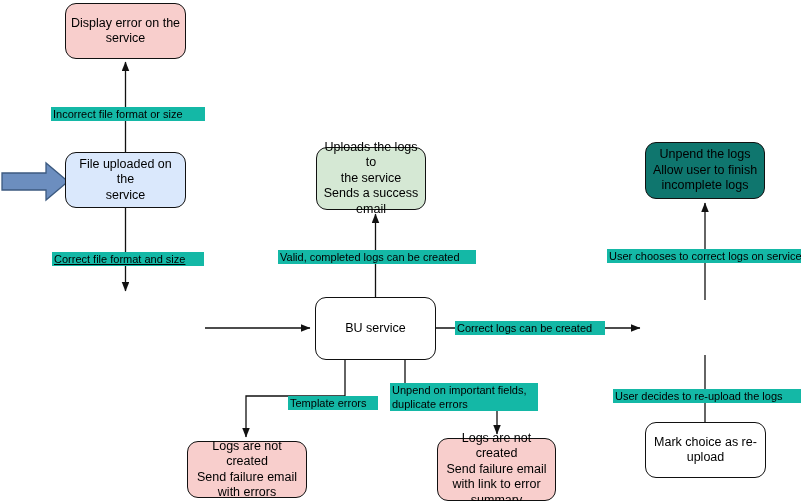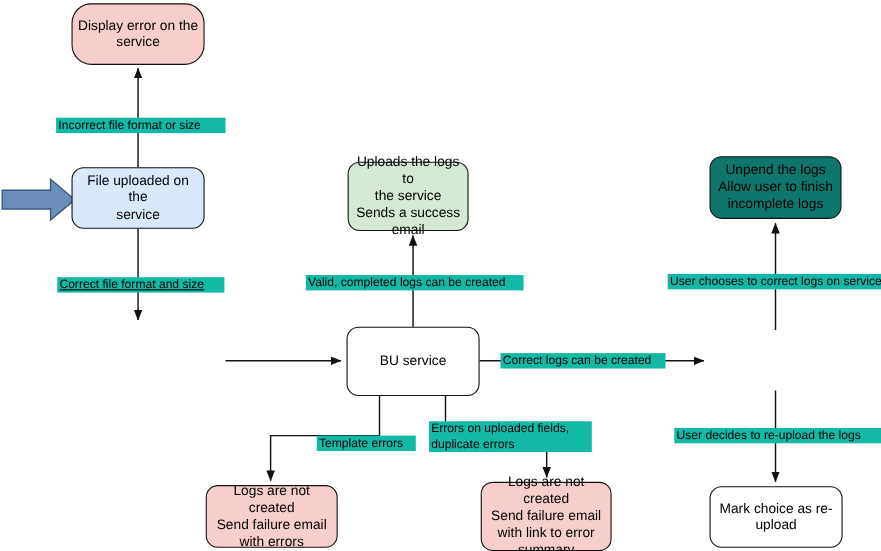--- a/index.html
+++ b/index.html
@@ -76,21 +76,21 @@
 
     <path d="M405,360 L405,405 L497,405 L497,434" fill="none" stroke="#111111" stroke-width="1.3" marker-end="url(#arrowhead)"></path>
 
     <path d="M705,300 L705,203" fill="none" stroke="#111111" stroke-width="1.3" marker-end="url(#arrowhead)"></path>
 
     <path d="M705,355 L705,438" fill="none" stroke="#111111" stroke-width="1.3" marker-end="url(#arrowhead)"></path>
 
     <polygon points="2,173 46,173 46,163 68,181.5 46,200 46,190 2,190" fill="#6c8ebf" stroke="#3c5a80" stroke-width="1.3"></polygon>
   </svg>
 
-  <div class="node" style="left:65px; top:3px; width:121px; height:56px; background:#f8cecc;border-radius:18px;">
+  <div class="node" style="left:65px; top:3px; width:121px; height:56px; background:#f8cecc;">
     <span>Display error on the
 service</span>
   </div>
 
   <div class="node" style="left:65px; top:152px; width:121px; height:56px; background:#dae8fc;">
     <span>File uploaded on the
 service</span>
   </div>
 
 
@@ -118,35 +118,35 @@
 summary</span>
   </div>
 
   <div class="node" style="left:645px; top:142px; width:120px; height:57px; background:#0f766e;">
     <span>Unpend the logs
 Allow user to finish
 incomplete logs</span>
   </div>
 
 
-  <div class="node" style="left:645px; top:442px; width:121px; height:56px; background:#ffffff;">
+  <div class="node" style="left:645px; top:422px; width:121px; height:56px; background:#ffffff;">
     <span>Mark choice as re-
 upload</span>
   </div>
 
   <div class="edge-label" style="left:51px; top:107px; width:150px;">Incorrect file format or size</div>
 
   <div class="edge-label" style="left:52px; top:252px; width:148px;text-decoration:underline;">Correct file format and size</div>
 
   <div class="edge-label" style="left:278px; top:250px; width:194px;">Valid, completed logs can be created</div>
 
   <div class="edge-label" style="left:455px; top:321px; width:146px;">Correct logs can be created</div>
 
   <div class="edge-label" style="left:288px; top:396px; width:86px;">Template errors</div>
 
-  <div class="edge-label" style="left:390px; top:383px; width:144px;">Errors on uploaded fields,
+  <div class="edge-label" style="left:390px; top:383px; width:144px;">Unpend on important fields,
 duplicate errors</div>
 
   <div class="edge-label" style="left:607px; top:249px; width:196px;">User chooses to correct logs on service</div>
 
   <div class="edge-label" style="left:613px; top:389px; width:186px;">User decides to re-upload the logs</div>
 
 </div>
 
 </body></html>

